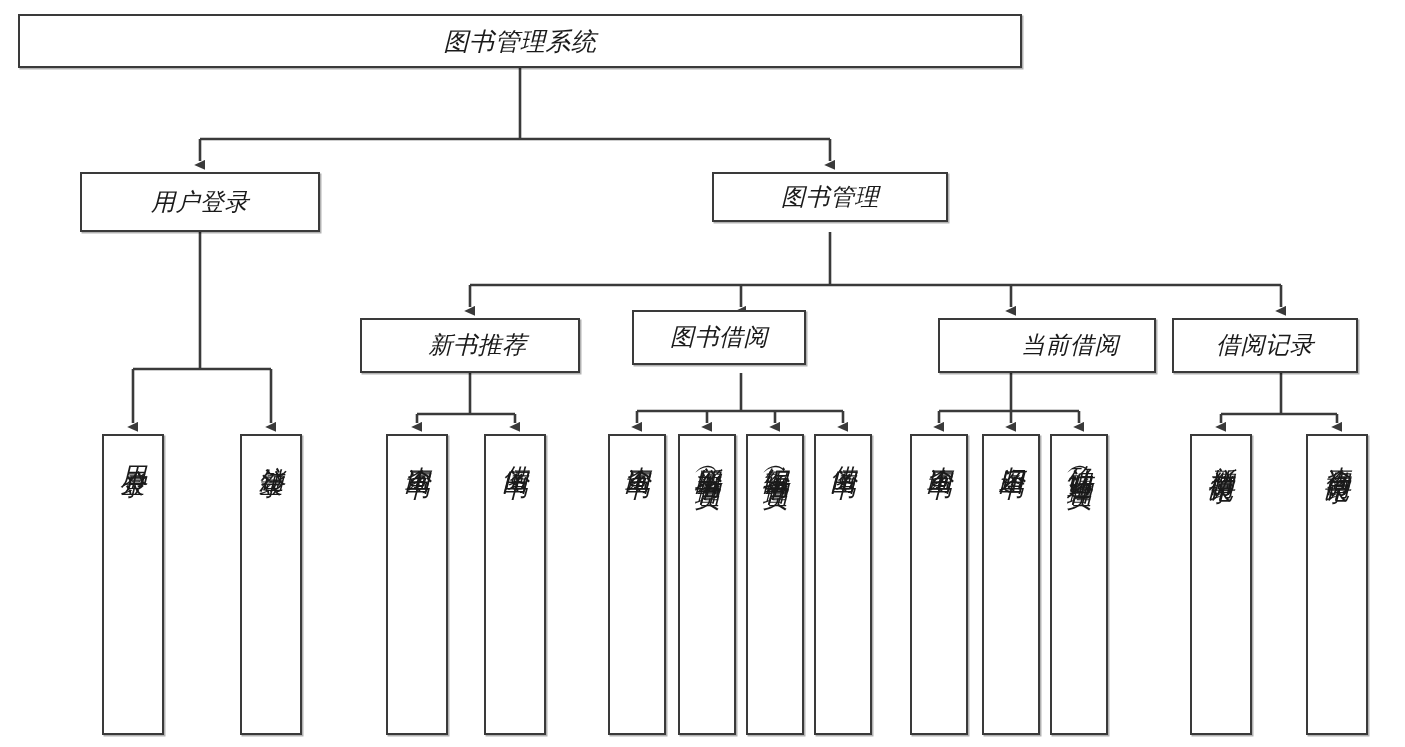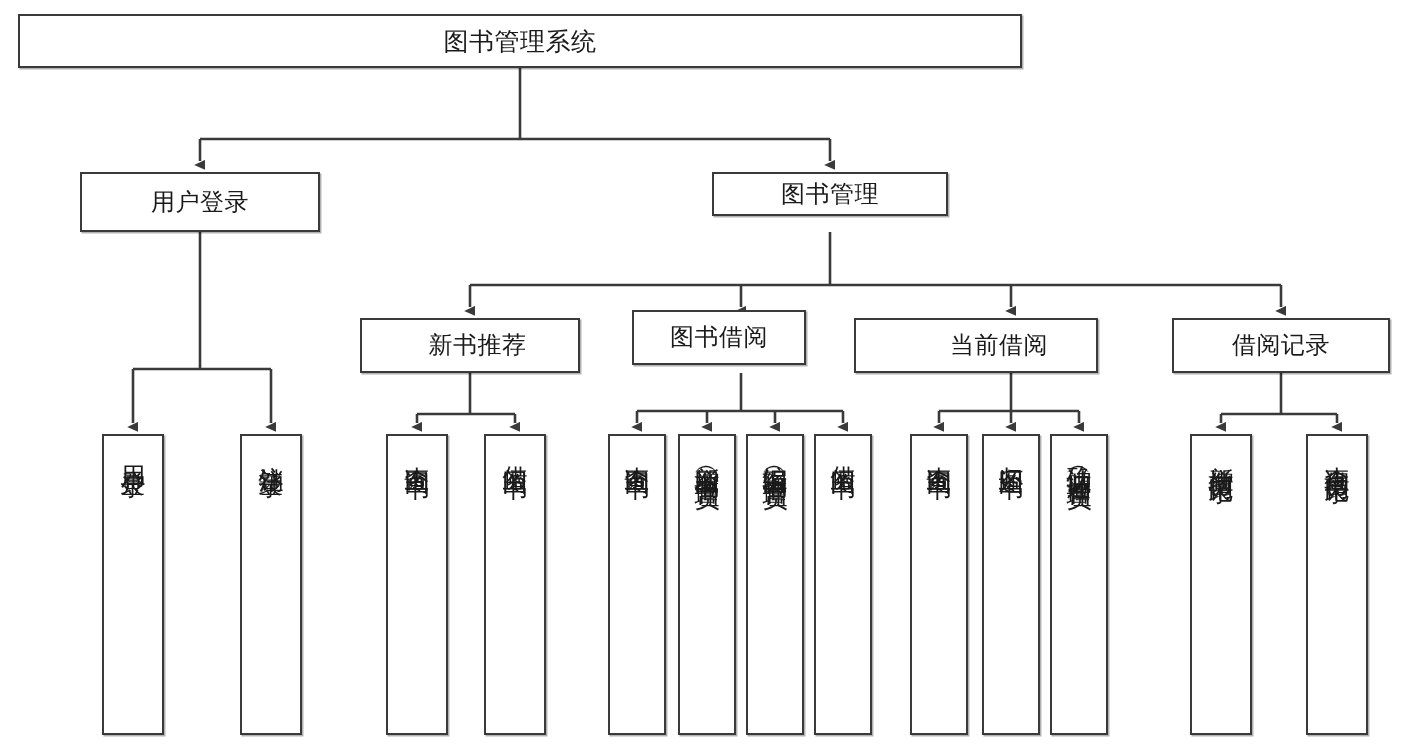--- a/index.html
+++ b/index.html
@@ -33,20 +33,21 @@
     display: flex;
     align-items: center;
     justify-content: center;
     color: #1a1a1a;
   }
   .node .label {
     display: block;
     text-align: center;
     line-height: 1.12;
     letter-spacing: 0.5px;
+    font-style: italic;
   }
   
   .node.horiz .label {
     font-size: 24px;
     white-space: nowrap;
   }
   .node.root .label {
     font-size: 25px;
   }
   
@@ -123,33 +124,33 @@
       </g>
   </svg>
 
   <div id="node-layer">
       <div class="node horiz root" style="left: 18px; top: 14px; width: 1004px; height: 54px;">
         <span class="label">图书管理系统</span>
       </div>
       <div class="node horiz" style="left: 80px; top: 172px; width: 240px; height: 60px;">
         <span class="label">用户登录</span>
       </div>
-      <div class="node horiz" style="left: 712px; top: 172px; width: 236px; height: 44px;">
+      <div class="node horiz" style="left: 712px; top: 172px; width: 236px; height: 50px;">
         <span class="label">图书管理</span>
       </div>
       <div class="node horiz" style="left: 360px; top: 318px; width: 220px; height: 55px; padding-left: 15px;">
         <span class="label">新书推荐</span>
       </div>
       <div class="node horiz" style="left: 632px; top: 310px; width: 174px; height: 55px;">
         <span class="label">图书借阅</span>
       </div>
-      <div class="node horiz" style="left: 854px; top: 318px; width: 244px; height: 55px; padding-left: 46px;">
+      <div class="node horiz" style="left: 938px; top: 318px; width: 218px; height: 55px; padding-left: 46px;">
         <span class="label">当前借阅</span>
       </div>
-      <div class="node horiz" style="left: 1172px; top: 318px; width: 218px; height: 55px;">
+      <div class="node horiz" style="left: 1172px; top: 318px; width: 186px; height: 55px;">
         <span class="label">借阅记录</span>
       </div>
       <div class="node vert" style="left: 102px; top: 434px; width: 62px; height: 301px;">
         <span class="label">用户登录</span>
       </div>
       <div class="node vert" style="left: 240px; top: 434px; width: 62px; height: 301px;">
         <span class="label">注销登录</span>
       </div>
       <div class="node vert" style="left: 386px; top: 434px; width: 62px; height: 301px;">
         <span class="label">查询图书</span>

